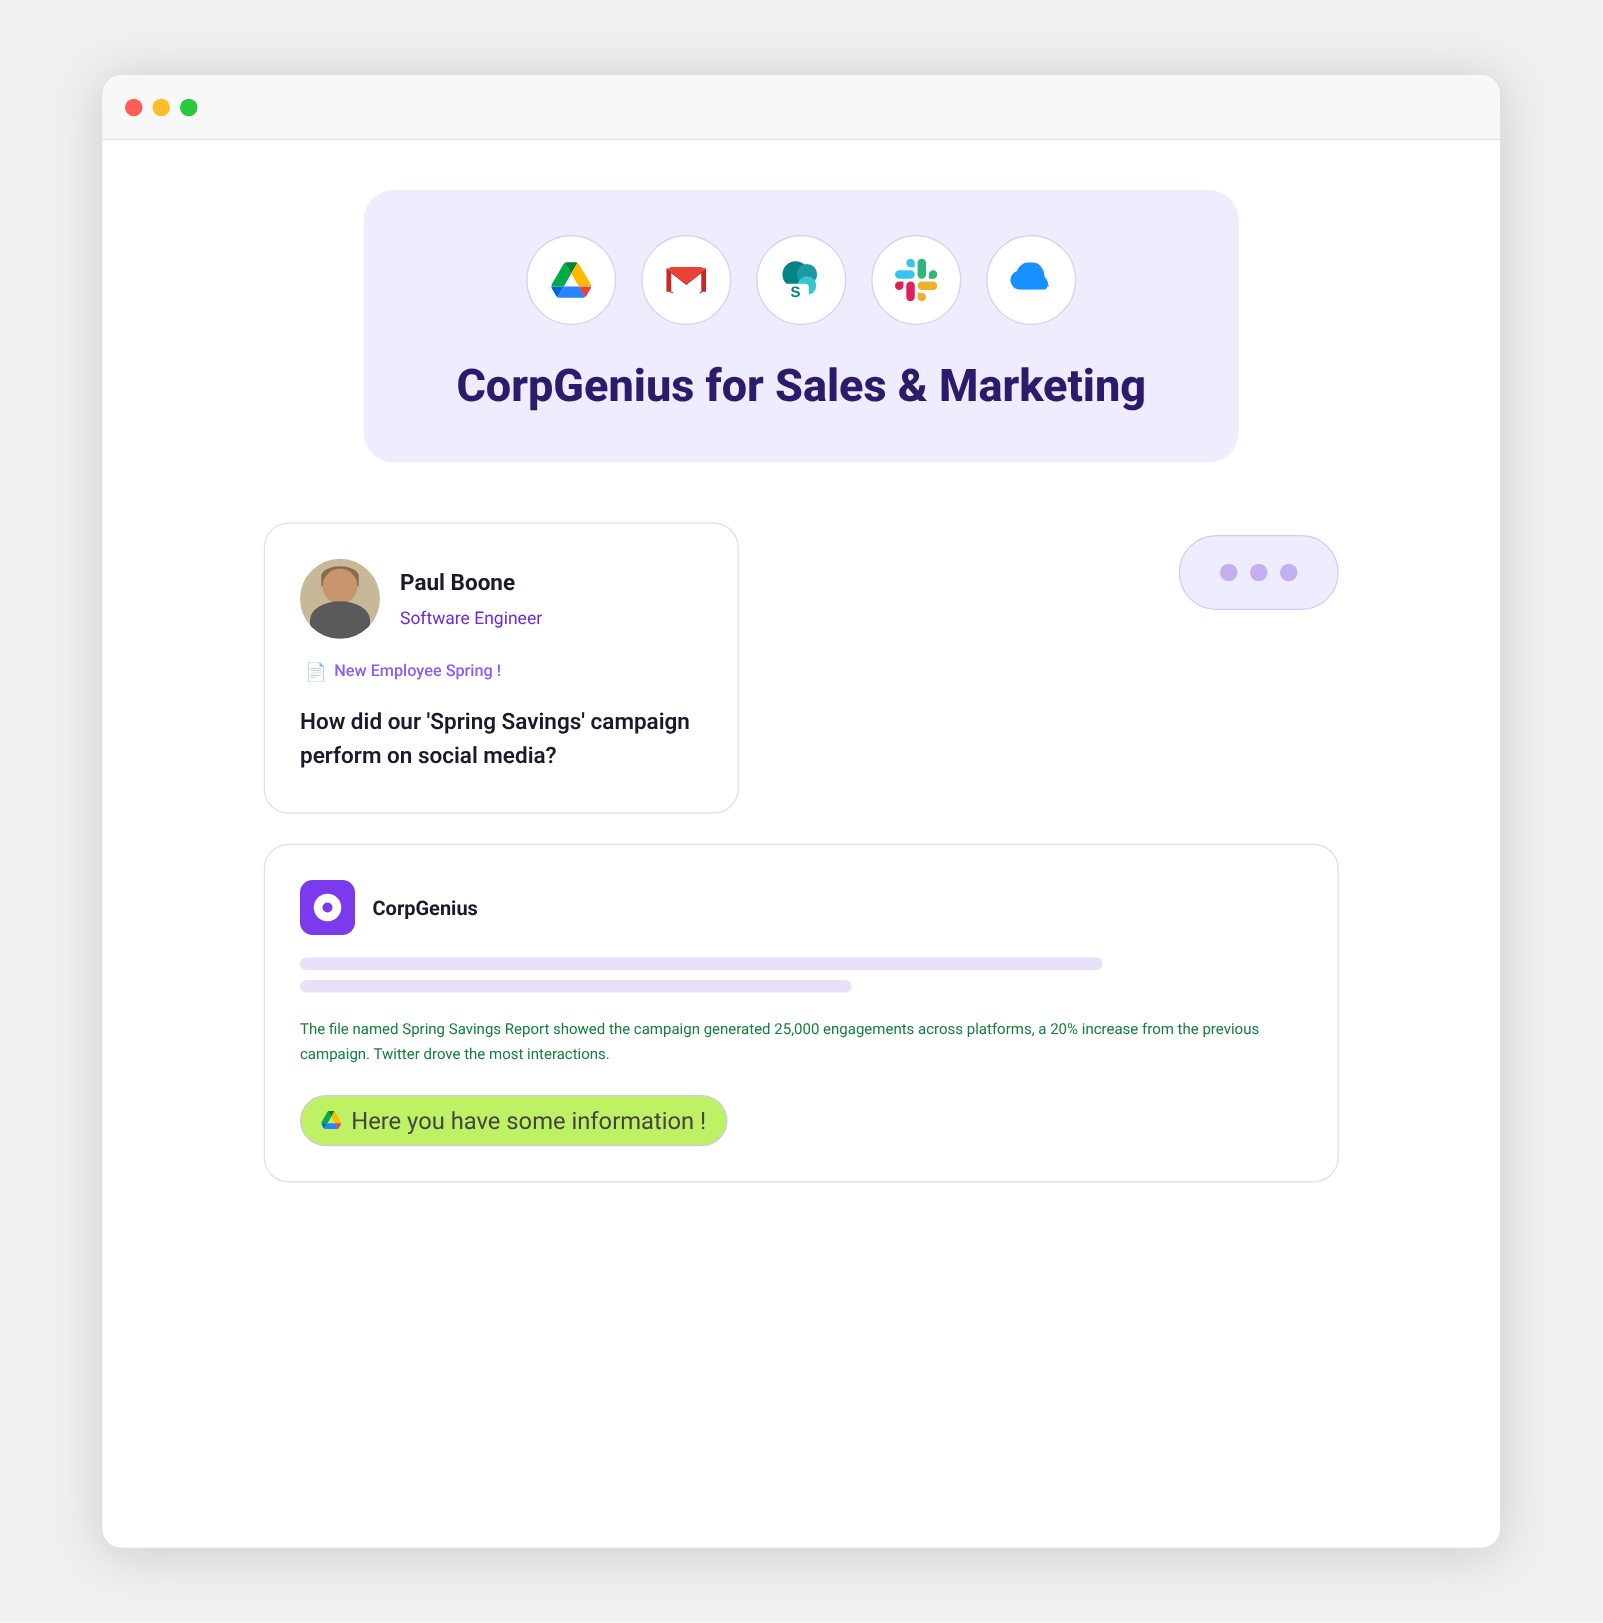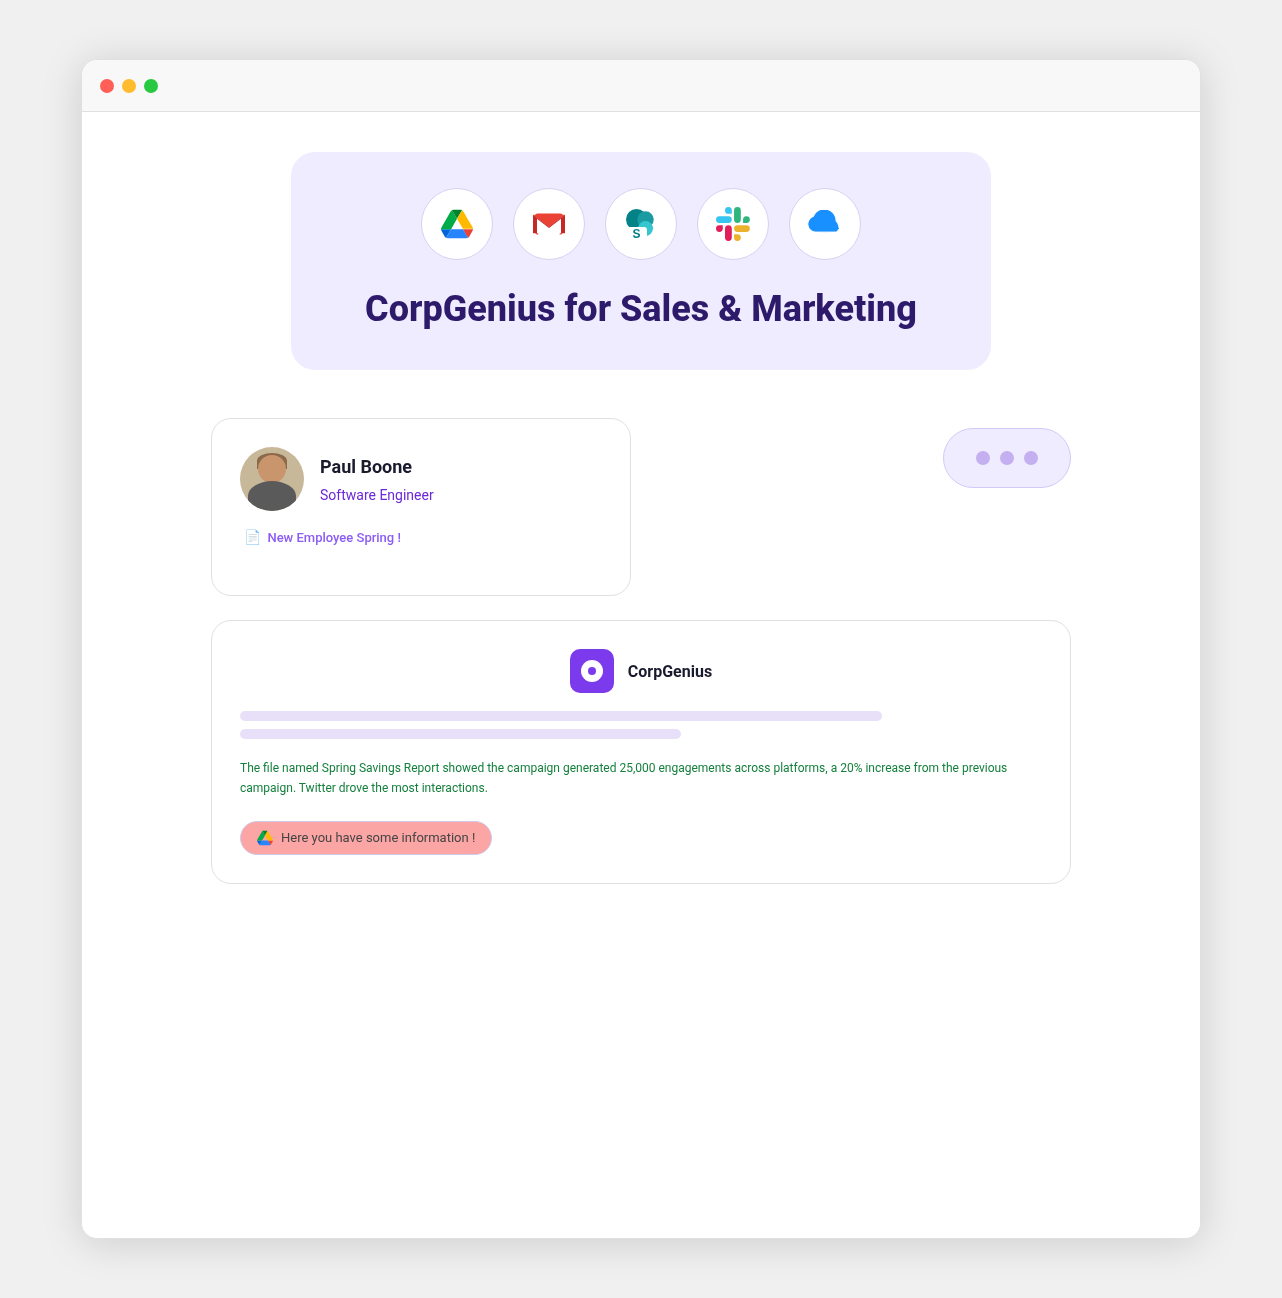--- a/index.html
+++ b/index.html
@@ -115,21 +115,21 @@
       align-items: flex-start;
       gap: 24px;
     }
 
     
     .user-card {
       background: #fff;
       border: 1.5px solid #e0e0e0;
       border-radius: 20px;
       padding: 28px 28px 32px;
-      width: 420px;
+      width: 380px;
       flex-shrink: 0;
     }
 
     .user-card-header {
       display: flex;
       align-items: center;
       gap: 16px;
       margin-bottom: 18px;
     }
 
@@ -252,21 +252,20 @@
       border-radius: 20px;
       padding: 28px;
       width: 100%;
     }
 
     .response-header {
       display: flex;
       align-items: center;
       gap: 14px;
       margin-bottom: 18px;
-      justify-content: center;
     }
 
     .corpgenius-logo {
       width: 44px;
       height: 44px;
       background: #7c3aed;
       border-radius: 10px;
       display: flex;
       align-items: center;
       justify-content: center;
@@ -326,24 +325,24 @@
       flex-wrap: wrap;
     }
 
     .source-chip {
       display: flex;
       align-items: center;
       gap: 8px;
       border: 1.5px solid #d0c8e8;
       border-radius: 30px;
       padding: 8px 16px;
-      font-size: 13px;
+      font-size: 19px;
       color: #444;
       cursor: pointer;
-      background: #fca5a5;
+      background: #bef264;
     }
 
     .source-chip-icon {
       font-size: 15px;
     }
 
     
     .gdrive-icon {
       display: inline-flex;
       align-items: center;
@@ -455,20 +454,21 @@
             </div>
             <div>
               <div class="user-info-name">Paul Boone</div>
               <div class="user-info-role">Software Engineer</div>
             </div>
           </div>
           <div class="new-employee-badge">
             <span class="badge-icon">📄</span>
             <span class="badge-text">New Employee Spring !</span>
           </div>
+          <div class="user-question">How did our 'Spring Savings' campaign perform on social media?</div>
         </div>
 
         <div class="typing-bubble">
           <div class="typing-dot"></div>
           <div class="typing-dot"></div>
           <div class="typing-dot"></div>
         </div>
       </div>
 
       <div class="response-card">

